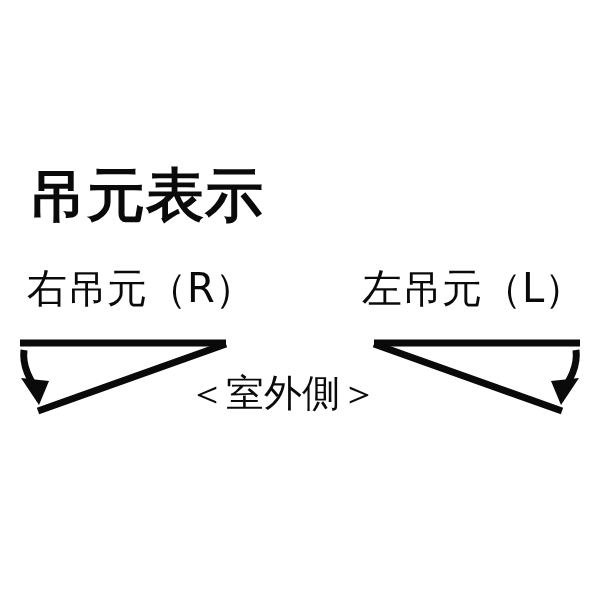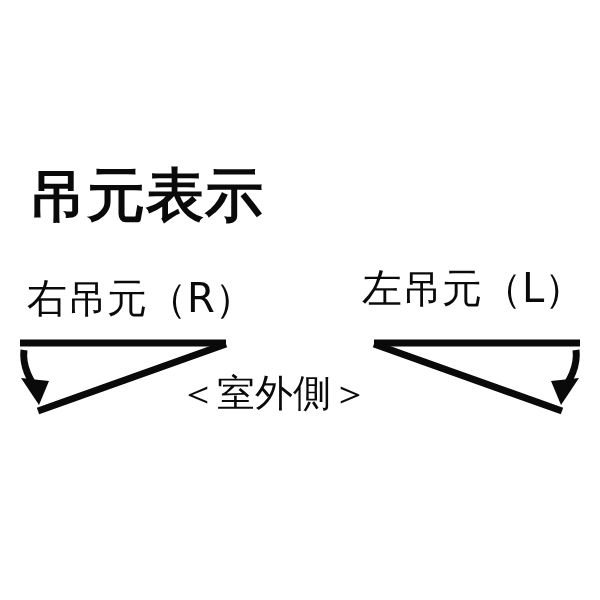--- a/index.html
+++ b/index.html
@@ -32,34 +32,34 @@
   }
   #page-title {
     left: 28px;
     top: 166px;
     font-size: 58px;
     font-weight: 700;
     letter-spacing: 1px;
   }
   #label-right-hinge {
     left: 27px;
-    top: 278px;
+    top: 268px;
     font-size: 40px;
     font-weight: 400;
     letter-spacing: 0px;
   }
   #label-left-hinge {
     left: 362px;
     top: 268px;
     font-size: 40px;
     font-weight: 400;
     letter-spacing: 0px;
   }
   #label-outside {
-    left: 179px;
+    left: 188px;
     top: 374px;
     font-size: 38px;
     font-weight: 400;
     letter-spacing: 0px;
   }
 </style>
 </head>
 <body>
 
 <div id="page">

